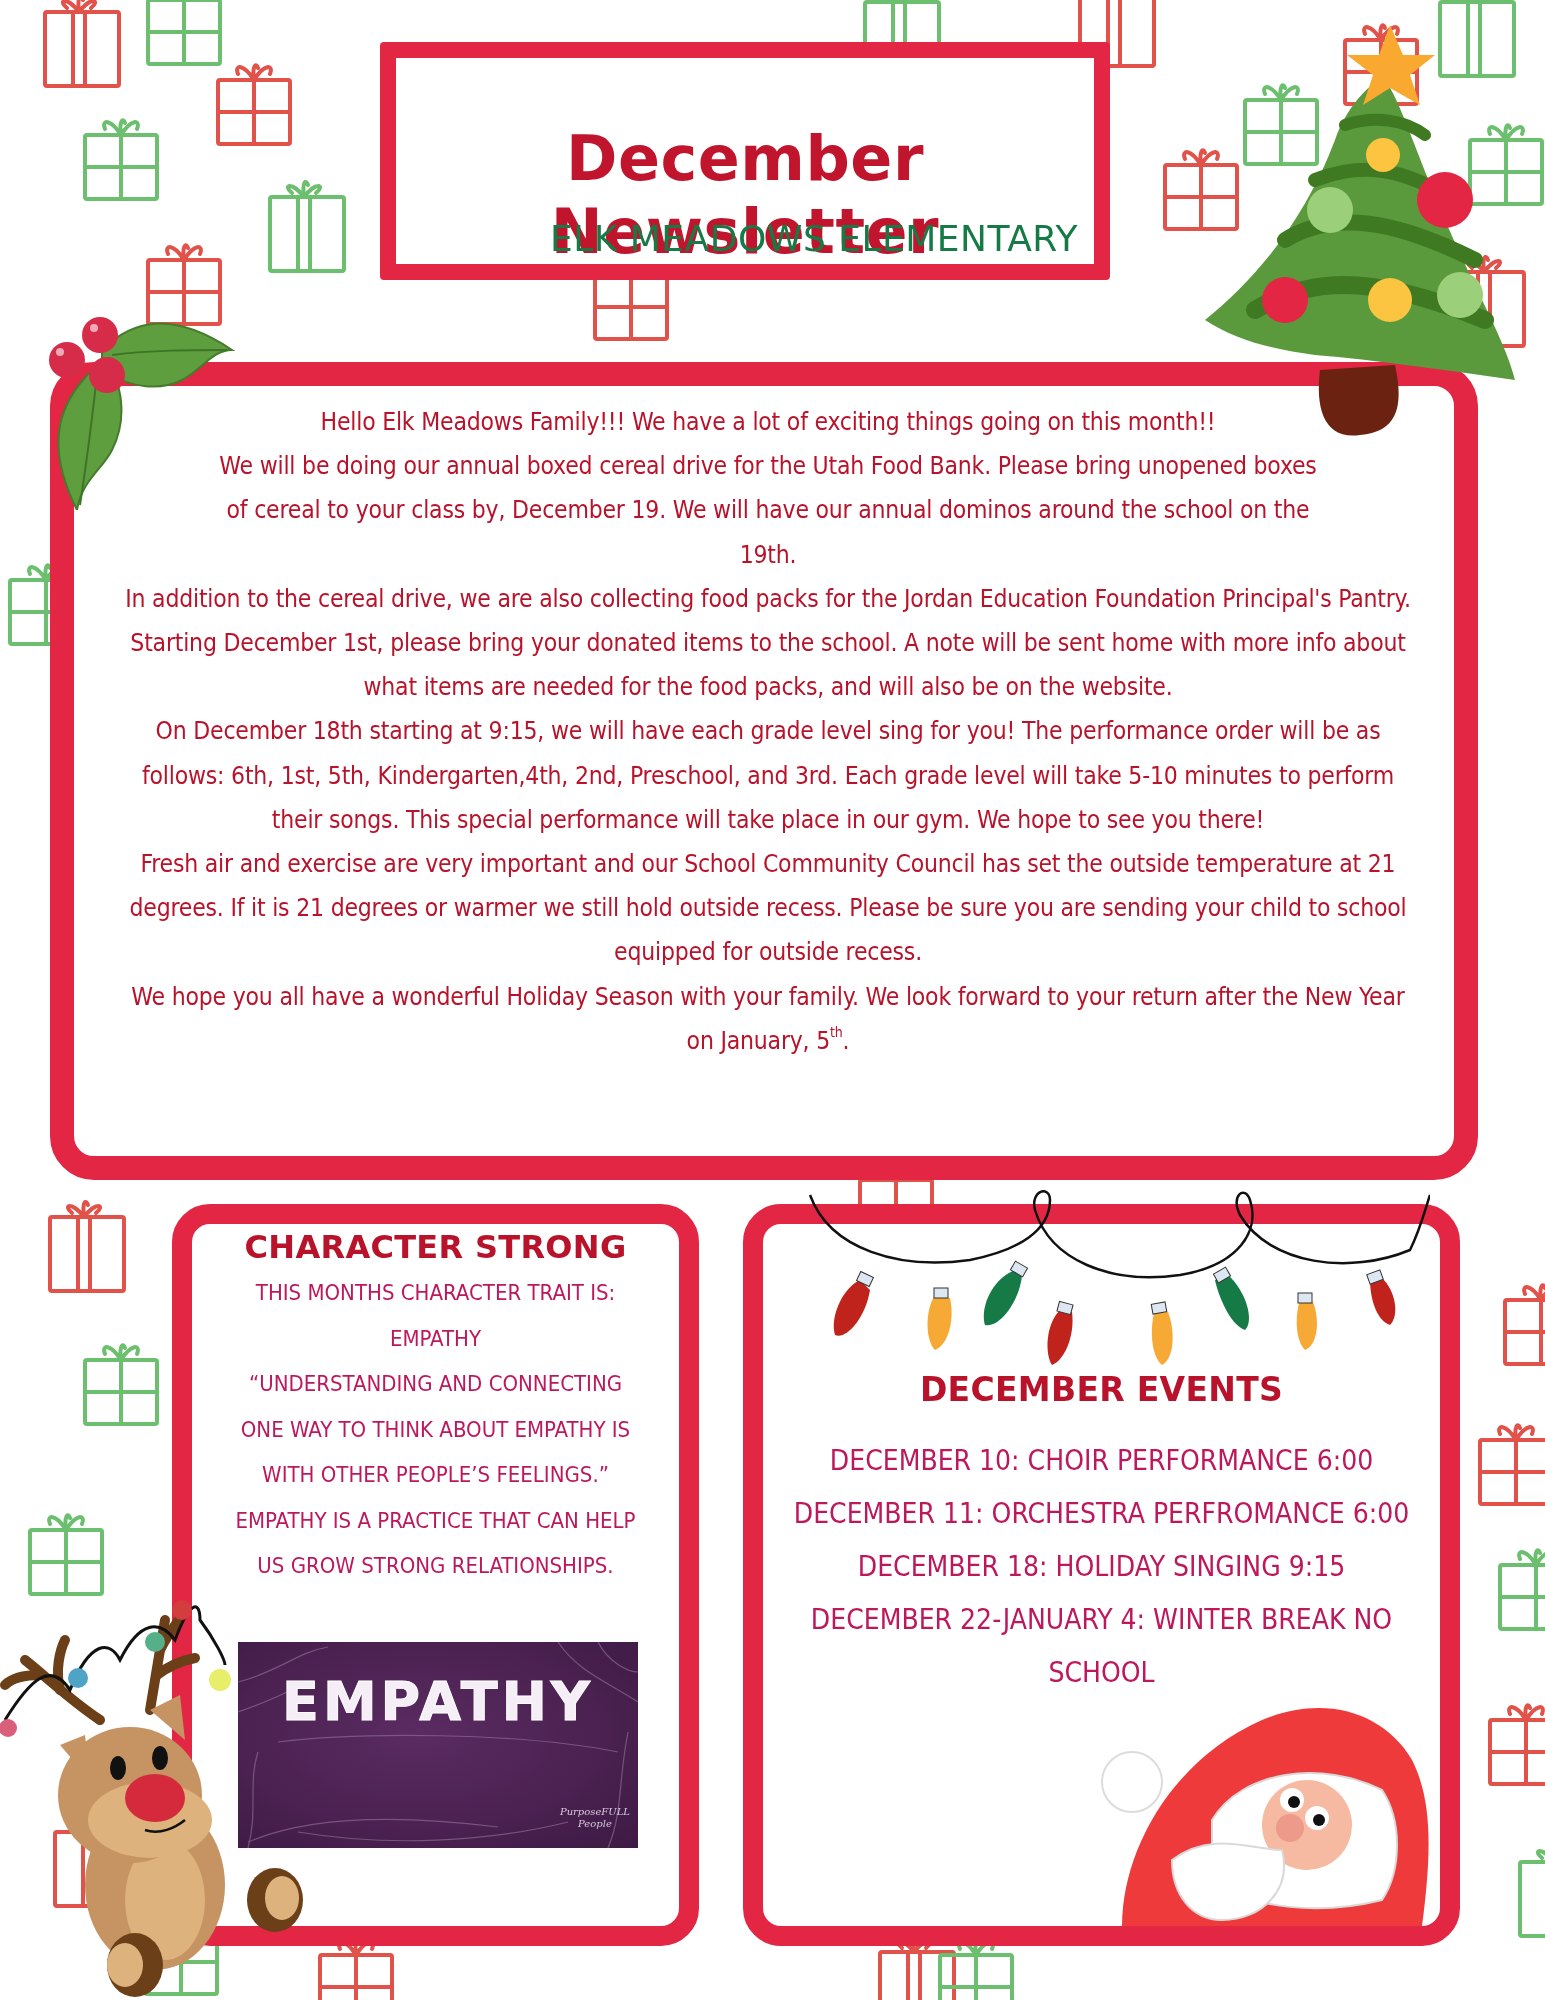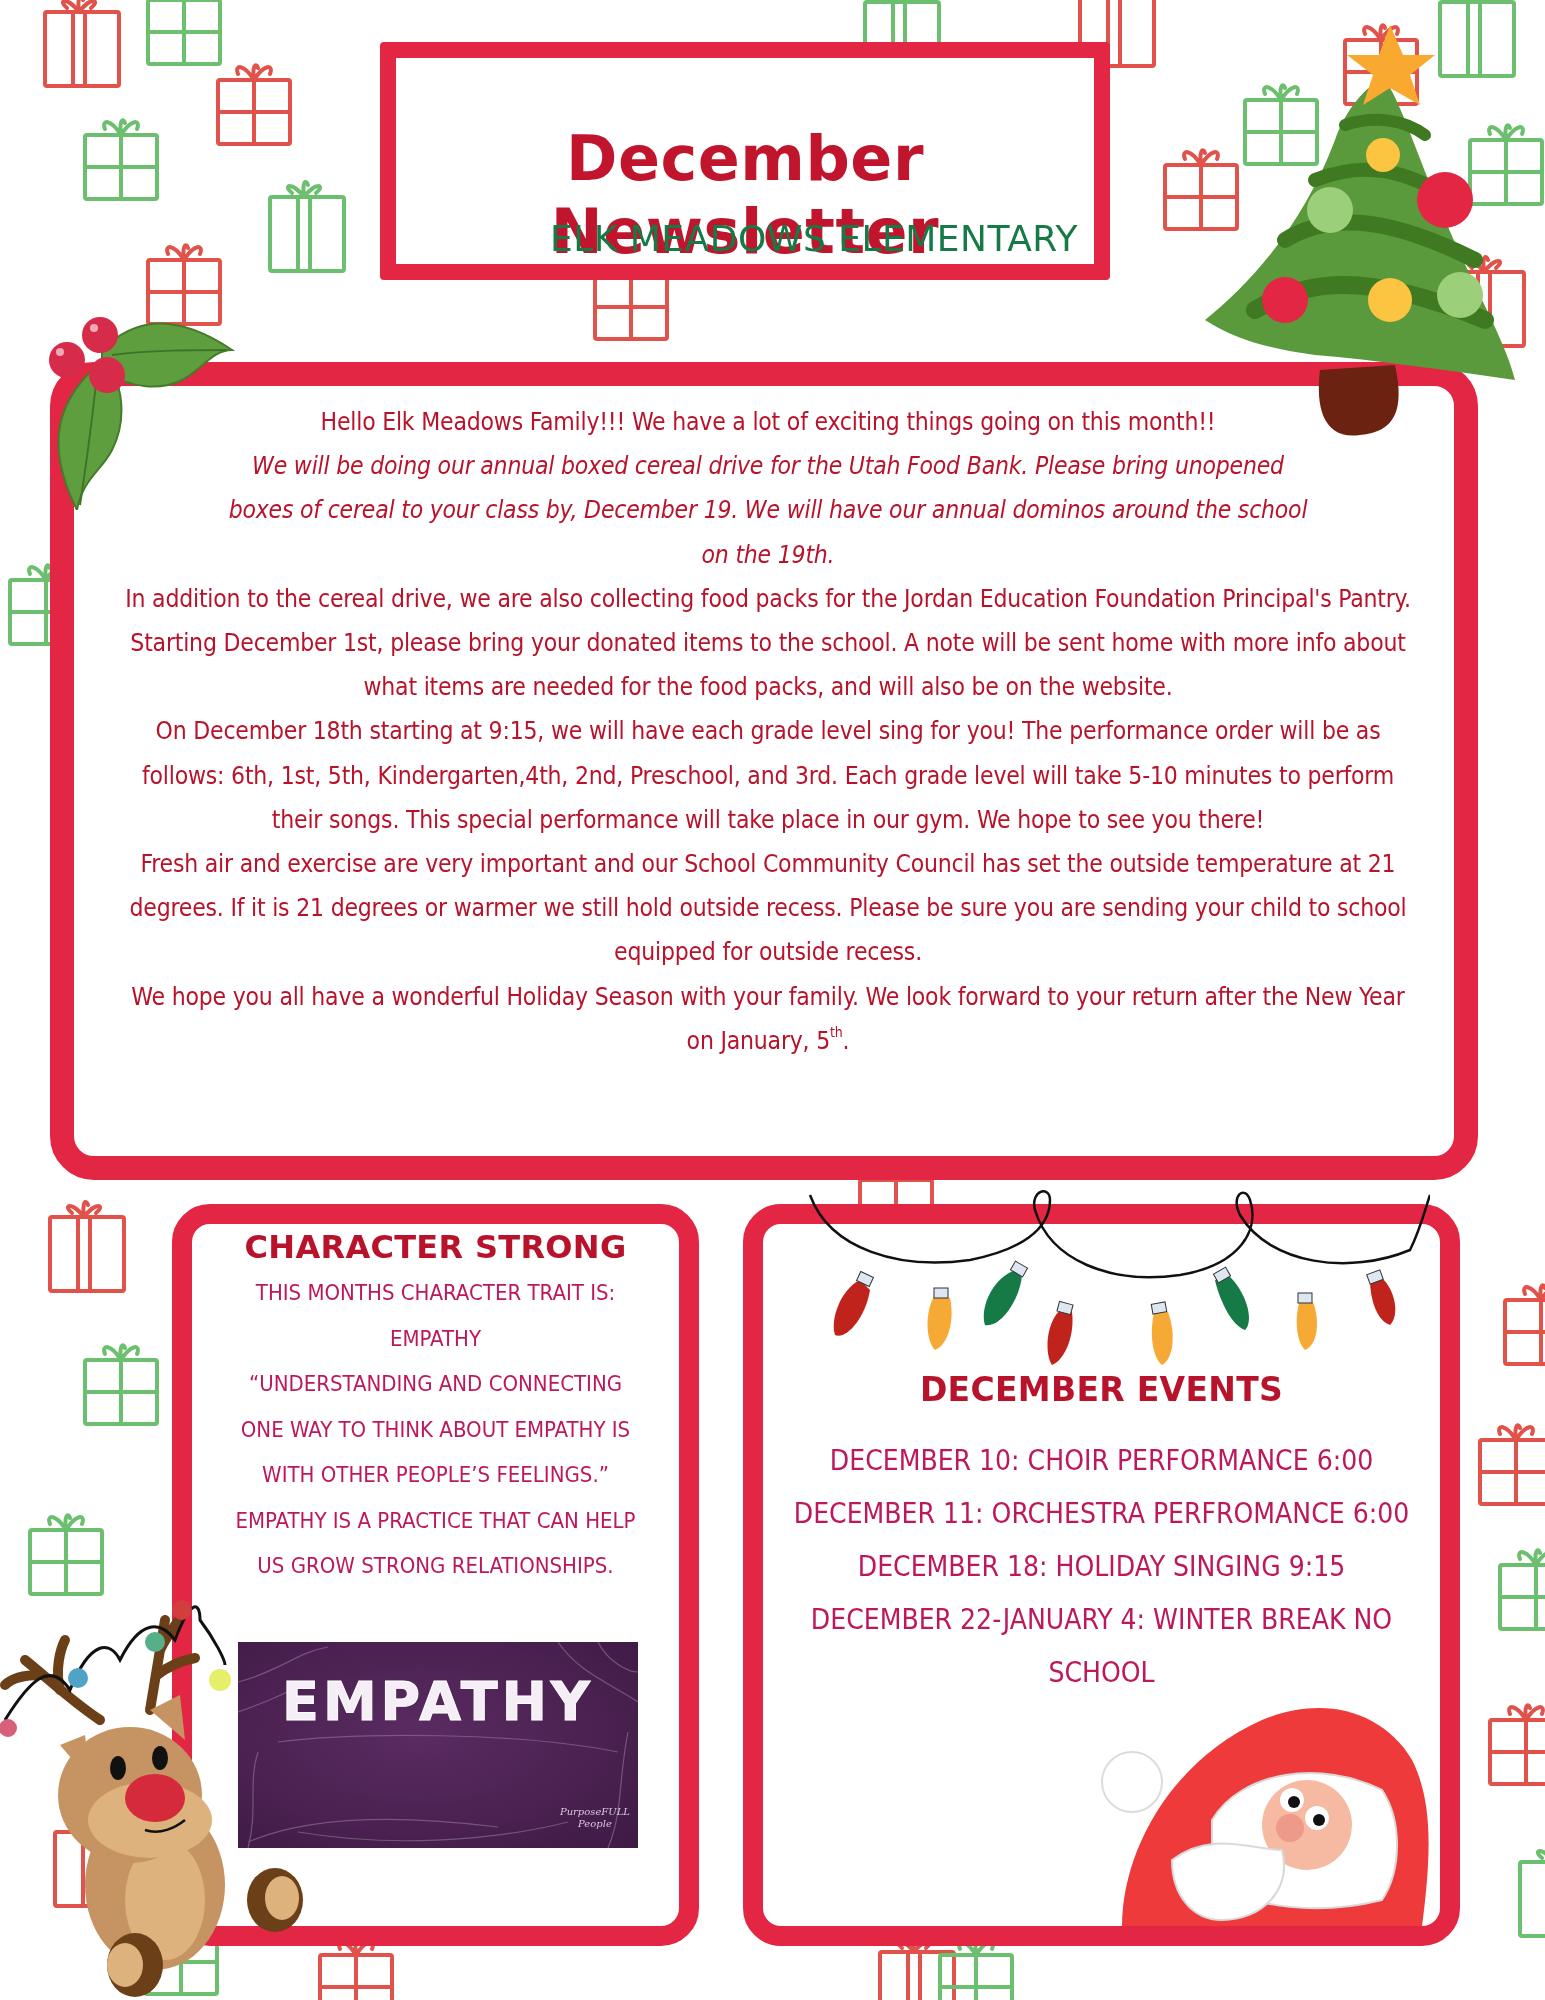--- a/index.html
+++ b/index.html
@@ -149,21 +149,21 @@
 </svg>
 
 <section class="panel" id="header-box">
   <h1 class="title">December Newsletter</h1>
   <div class="subtitle">ELK MEADOWS ELEMENTARY</div>
 </section>
 
 <section class="panel" id="main-box">
   <div class="letter">
     <p>Hello Elk Meadows Family!!!  We have a lot of exciting things going on this month!!</p>
-    <p style="padding:0 95px;font-style:italic;">We will be doing our annual boxed cereal drive for the Utah Food Bank. Please bring unopened boxes of cereal to your class by, December 19. We will have our annual dominos around the school on the 19th.</p>
+    <p style="padding:0 95px;">We will be doing our annual boxed cereal drive for the Utah Food Bank. Please bring unopened boxes of cereal to your class by, December 19. We will have our annual dominos around the school on the 19th.</p>
     <p>In addition to the cereal drive, we are also collecting food packs for the Jordan Education Foundation Principal's Pantry. Starting December 1st,  please bring your donated items to the school. A note will be sent home with more info about what items are needed for the food packs, and will also be on the website.</p>
     <p>On December 18th starting at 9:15, we will have each grade level sing for you! The performance order will be as follows: 6th, 1st, 5th, Kindergarten,4th, 2nd, Preschool, and 3rd. Each grade level will take 5-10 minutes to perform their songs. This special performance will take place in our gym. We hope to see you there!</p>
     <p>Fresh air and exercise are very important and our School Community Council has set the outside temperature at 21 degrees. If it is 21 degrees or warmer we still hold outside recess. Please be sure you are sending your child to school equipped for outside recess.</p>
     <p><span>We hope you all have a wonderful Holiday Season with your family. We look forward to your return after the New Year on January, 5</span><sup>th</sup><span>.</span></p>
   </div>
 </section>
 
 <section class="panel" id="character-box">
   <h2 class="card-heading">CHARACTER STRONG</h2>
   <div class="card-body">

